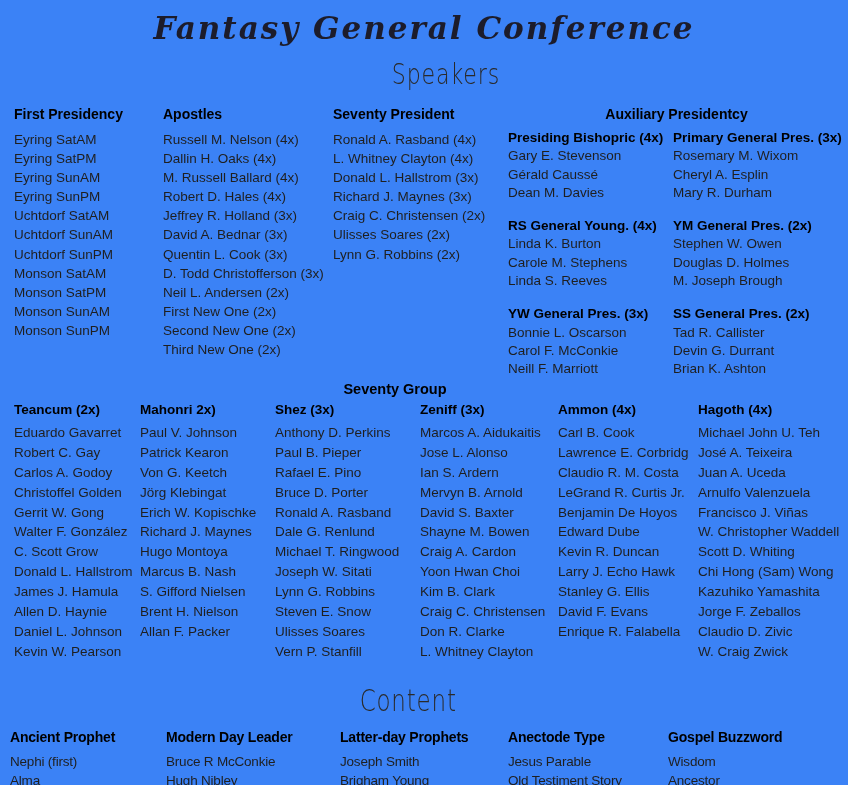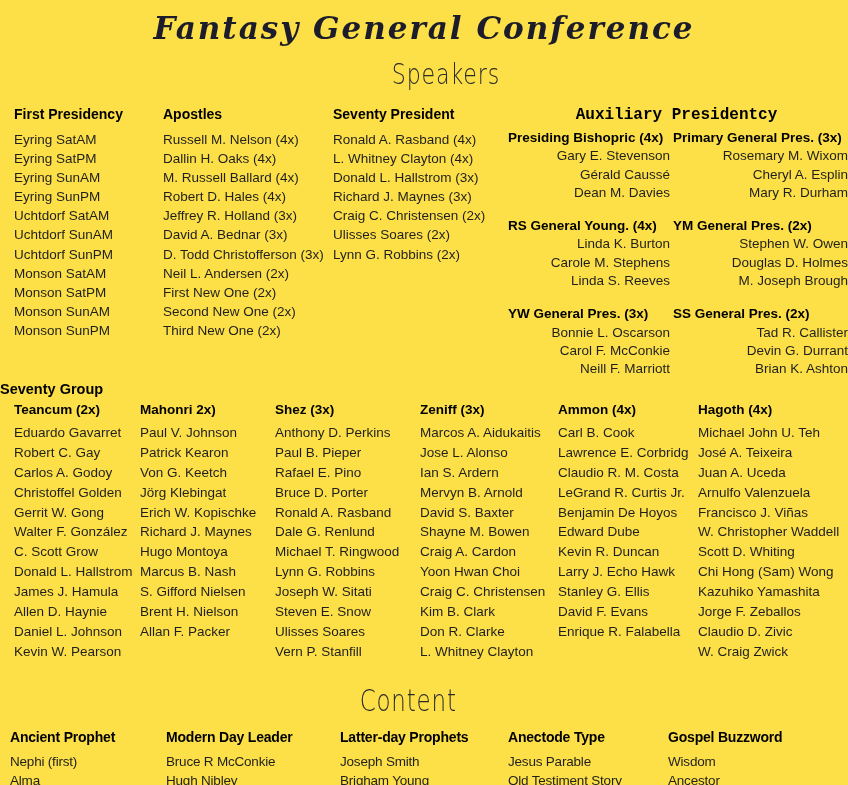--- a/index.html
+++ b/index.html
@@ -1,19 +1,19 @@
 <!DOCTYPE html>
 <html><head>
 <meta charset="utf-8">
 <style>
   html,body{margin:0;padding:0;background:#e9e9e9;}
   .page{
     position:relative;
     width:848px;height:785px;
-    background:#fde047;
+    background:#3b82f6;
     overflow:hidden;
     font-family:"Liberation Sans",sans-serif;
     color:#1f1f1f;
   }
   
   .doc-title{
     position:absolute;top:10px;left:0;width:848px;
     text-align:center;
     font-family:"DejaVu Serif",serif;
     font-style:italic;font-weight:600;
@@ -29,47 +29,47 @@
   .display-heading .stretch{
     display:inline-block;
     transform:scale(0.82,1.08);
     transform-origin:center;
     letter-spacing:1px;
   }
   .speakers-heading{top:58px;left:0;width:800px;font-size:27px;margin-left:46px;}
   .content-heading{top:684px;left:0;width:816px;font-size:28px;}
   
   .bold-heading{
-    position:absolute;text-align:left;
+    position:absolute;text-align:center;
     font-weight:bold;font-size:14.5px;color:#000;
   }
   .seventy-heading{top:381px;left:0;width:790px;}
   
   .col{position:absolute;}
   .col-header{
     font-weight:bold;font-size:14px;color:#000;
     white-space:nowrap;overflow:hidden;
   }
   .cells{margin-top:0;}
   .cell{
     font-size:13.5px;white-space:nowrap;overflow:hidden;
     color:#1f1f1f;
   }
   
   .speak-col .col-header{height:24px;}
   .speak-col .cell{height:19.1px;line-height:19.1px;}
   
   .aux-header-row{
     position:absolute;top:106px;left:505px;width:343px;
-    text-align:center;font-weight:bold;font-size:16px;color:#000;font-family:Liberation Mono, monospace;
+    text-align:center;font-weight:bold;font-size:14px;color:#000;
   }
   .aux-col{position:absolute;top:129px;}
   .aux-group{margin-bottom:15px;}
   .aux-group .col-header{height:18.3px;line-height:18.3px;font-size:13.5px;}
-  .aux-group .cell{height:18.3px;line-height:18.3px;text-align:right;}
+  .aux-group .cell{height:18.3px;line-height:18.3px;}
   
   .seventy-col .col-header{height:21px;font-size:13.5px;}
   .seventy-col .cell{height:19.9px;line-height:19.9px;}
   
   .content-col .col-header{height:23px;font-size:14px;letter-spacing:-0.2px;}
   .content-col .cell{height:19.2px;line-height:19.2px;letter-spacing:-0.2px;}
 </style>
 </head>
 <body>
 
@@ -100,20 +100,21 @@
 
   <div class="col speak-col" style="left:163px;top:106px;width:170px">
     <div class="col-header">Apostles</div>
     <div class="cells">
         <div class="cell">Russell M. Nelson (4x)</div>
         <div class="cell">Dallin H. Oaks (4x)</div>
         <div class="cell">M. Russell Ballard (4x)</div>
         <div class="cell">Robert D. Hales (4x)</div>
         <div class="cell">Jeffrey R. Holland (3x)</div>
         <div class="cell">David A. Bednar (3x)</div>
+        <div class="cell">Quentin L. Cook (3x)</div>
         <div class="cell">D. Todd Christofferson (3x)</div>
         <div class="cell">Neil L. Andersen (2x)</div>
         <div class="cell">First New One (2x)</div>
         <div class="cell">Second New One (2x)</div>
         <div class="cell">Third New One (2x)</div>
       </div>
   </div>
 
   <div class="col speak-col" style="left:333px;top:106px;width:172px">
     <div class="col-header">Seventy President</div>
@@ -222,40 +223,40 @@
   <div class="col seventy-col" style="left:275px;top:402px;width:143px">
     <div class="col-header">Shez (3x)</div>
     <div class="cells">
         <div class="cell">Anthony D. Perkins</div>
         <div class="cell">Paul B. Pieper</div>
         <div class="cell">Rafael E. Pino</div>
         <div class="cell">Bruce D. Porter</div>
         <div class="cell">Ronald A. Rasband</div>
         <div class="cell">Dale G. Renlund</div>
         <div class="cell">Michael T. Ringwood</div>
+        <div class="cell">Joseph W. Sitati</div>
         <div class="cell">Lynn G. Robbins</div>
-        <div class="cell">Joseph W. Sitati</div>
         <div class="cell">Steven E. Snow</div>
         <div class="cell">Ulisses Soares</div>
         <div class="cell">Vern P. Stanfill</div>
       </div>
   </div>
   <div class="col seventy-col" style="left:420px;top:402px;width:136px">
     <div class="col-header">Zeniff (3x)</div>
     <div class="cells">
         <div class="cell">Marcos A. Aidukaitis</div>
         <div class="cell">Jose L. Alonso</div>
         <div class="cell">Ian S. Ardern</div>
         <div class="cell">Mervyn B. Arnold</div>
         <div class="cell">David S. Baxter</div>
         <div class="cell">Shayne M. Bowen</div>
         <div class="cell">Craig A. Cardon</div>
         <div class="cell">Yoon Hwan Choi</div>
+        <div class="cell">Kim B. Clark</div>
         <div class="cell">Craig C. Christensen</div>
-        <div class="cell">Kim B. Clark</div>
         <div class="cell">Don R. Clarke</div>
         <div class="cell">L. Whitney Clayton</div>
       </div>
   </div>
   <div class="col seventy-col" style="left:558px;top:402px;width:137px">
     <div class="col-header">Ammon (4x)</div>
     <div class="cells">
         <div class="cell">Carl B. Cook</div>
         <div class="cell">Lawrence E. Corbridg</div>
         <div class="cell">Claudio R. M. Costa</div>

